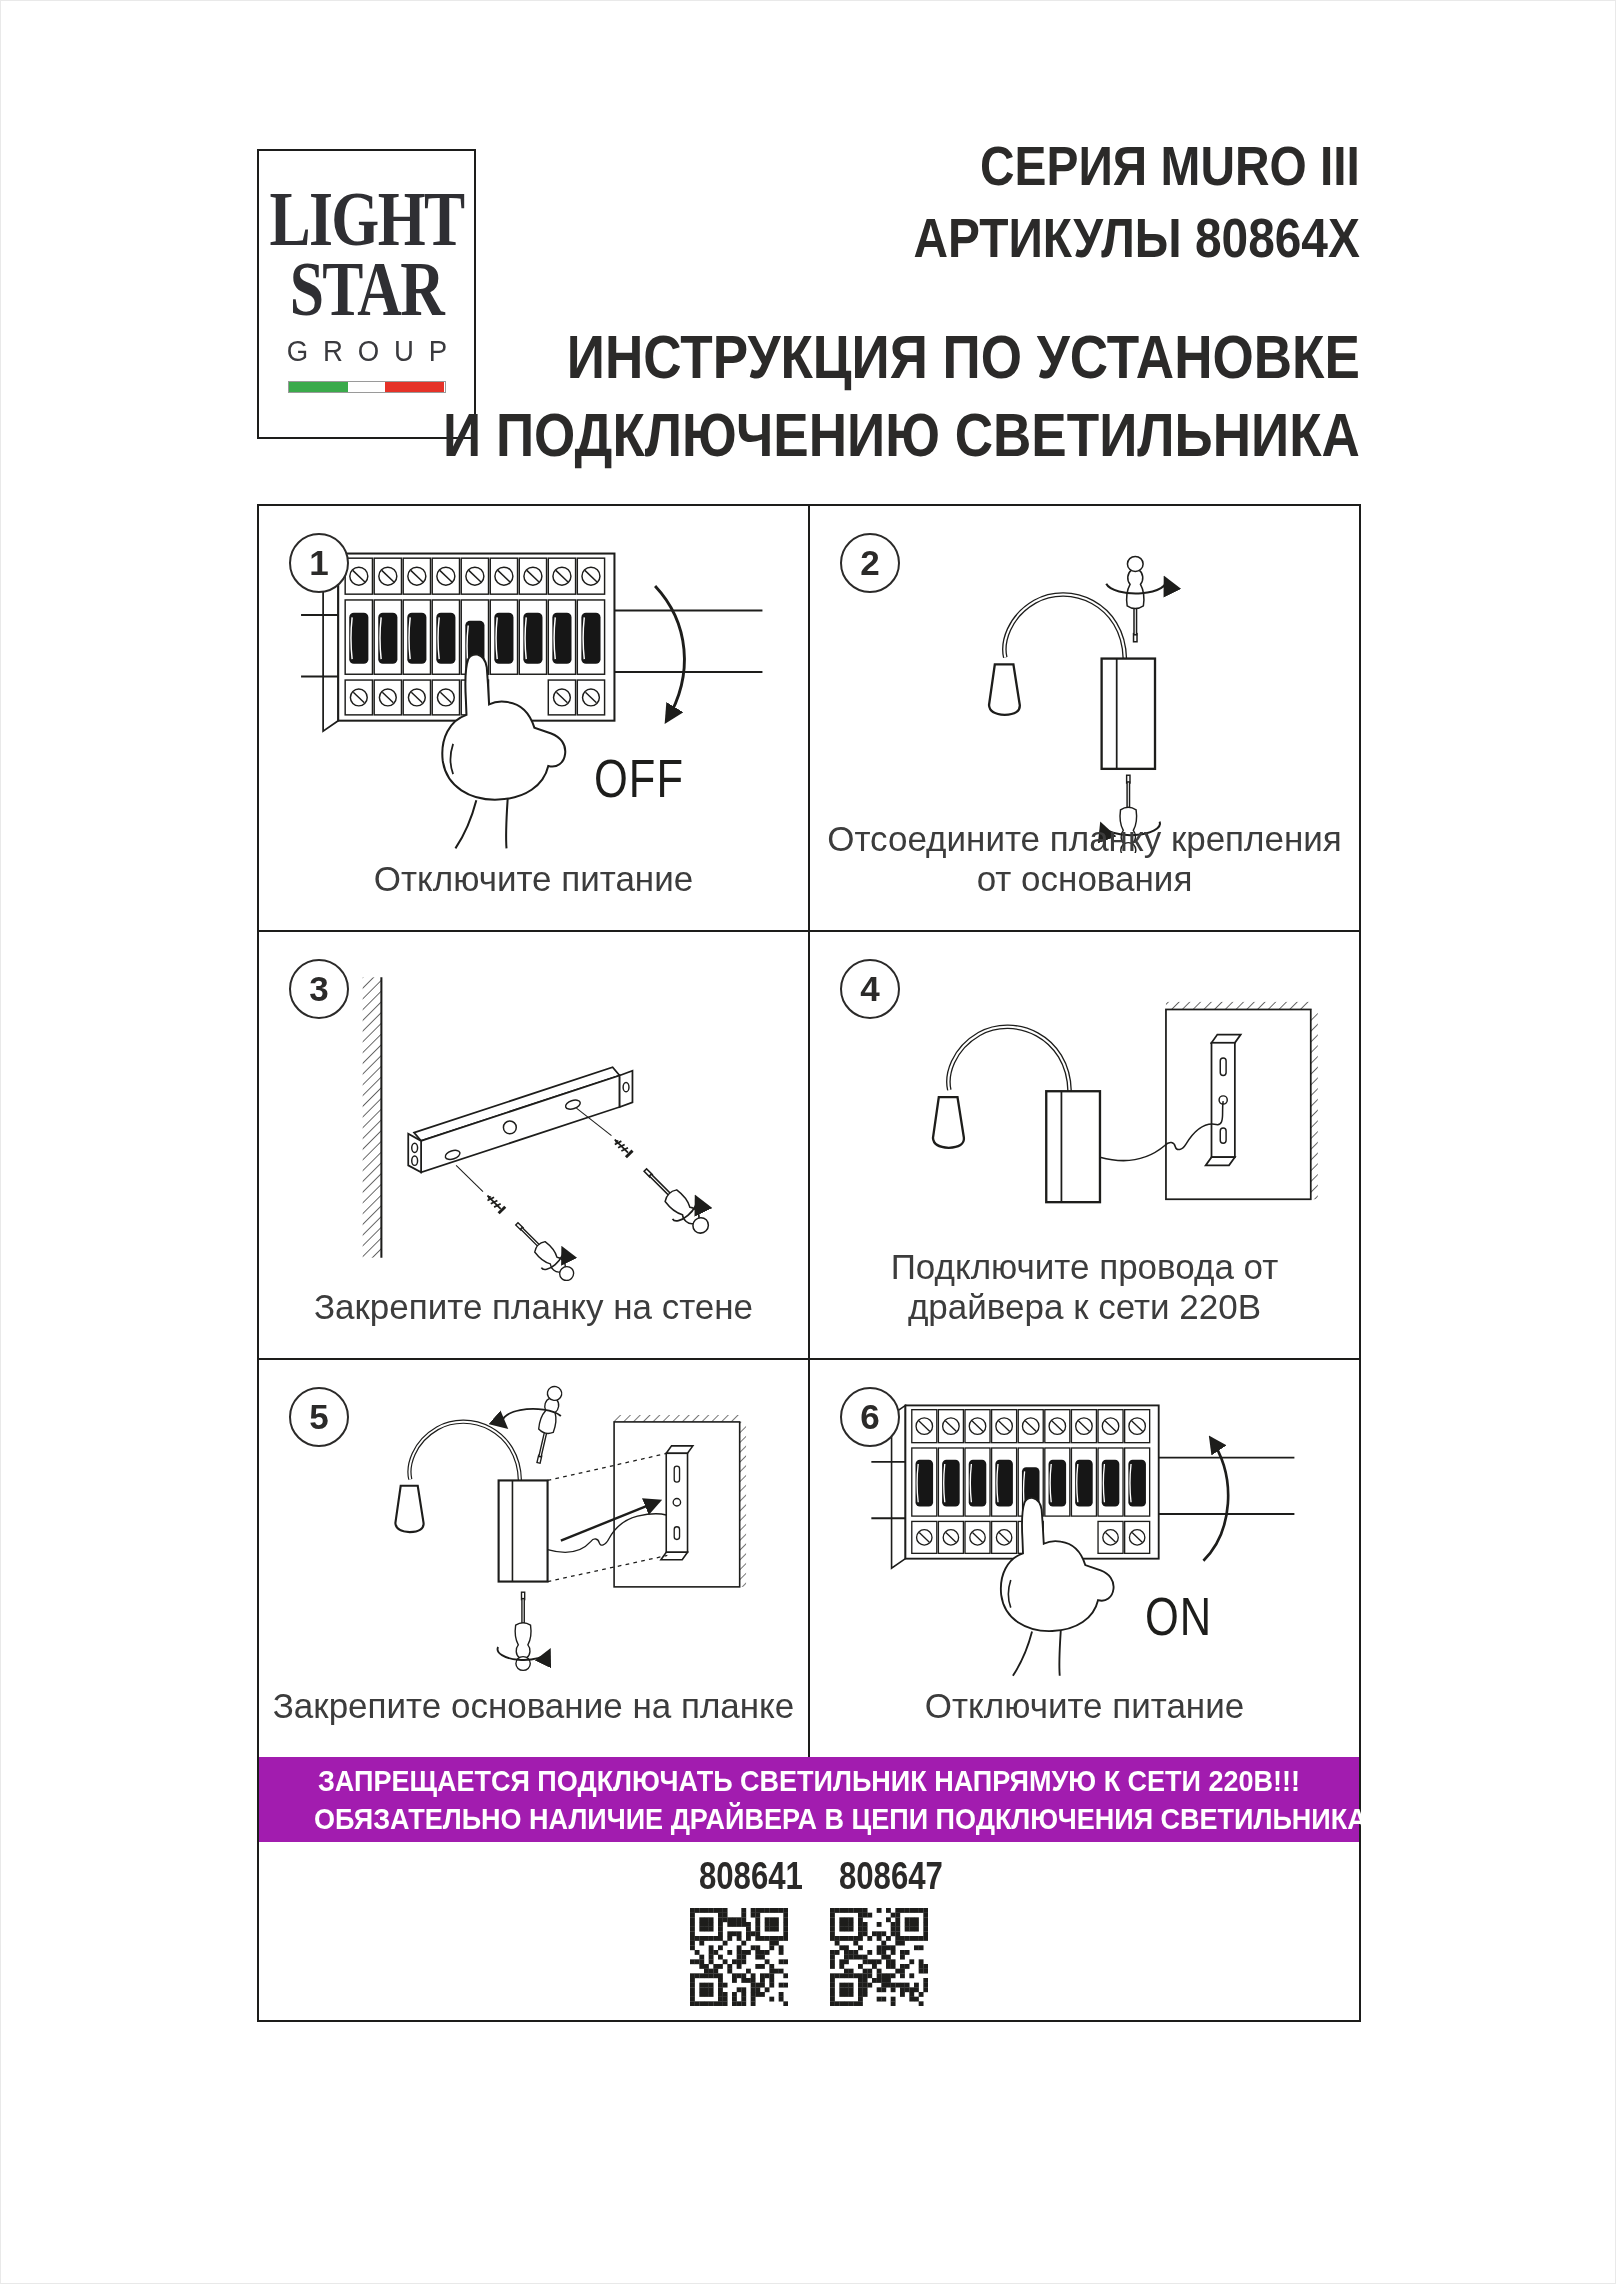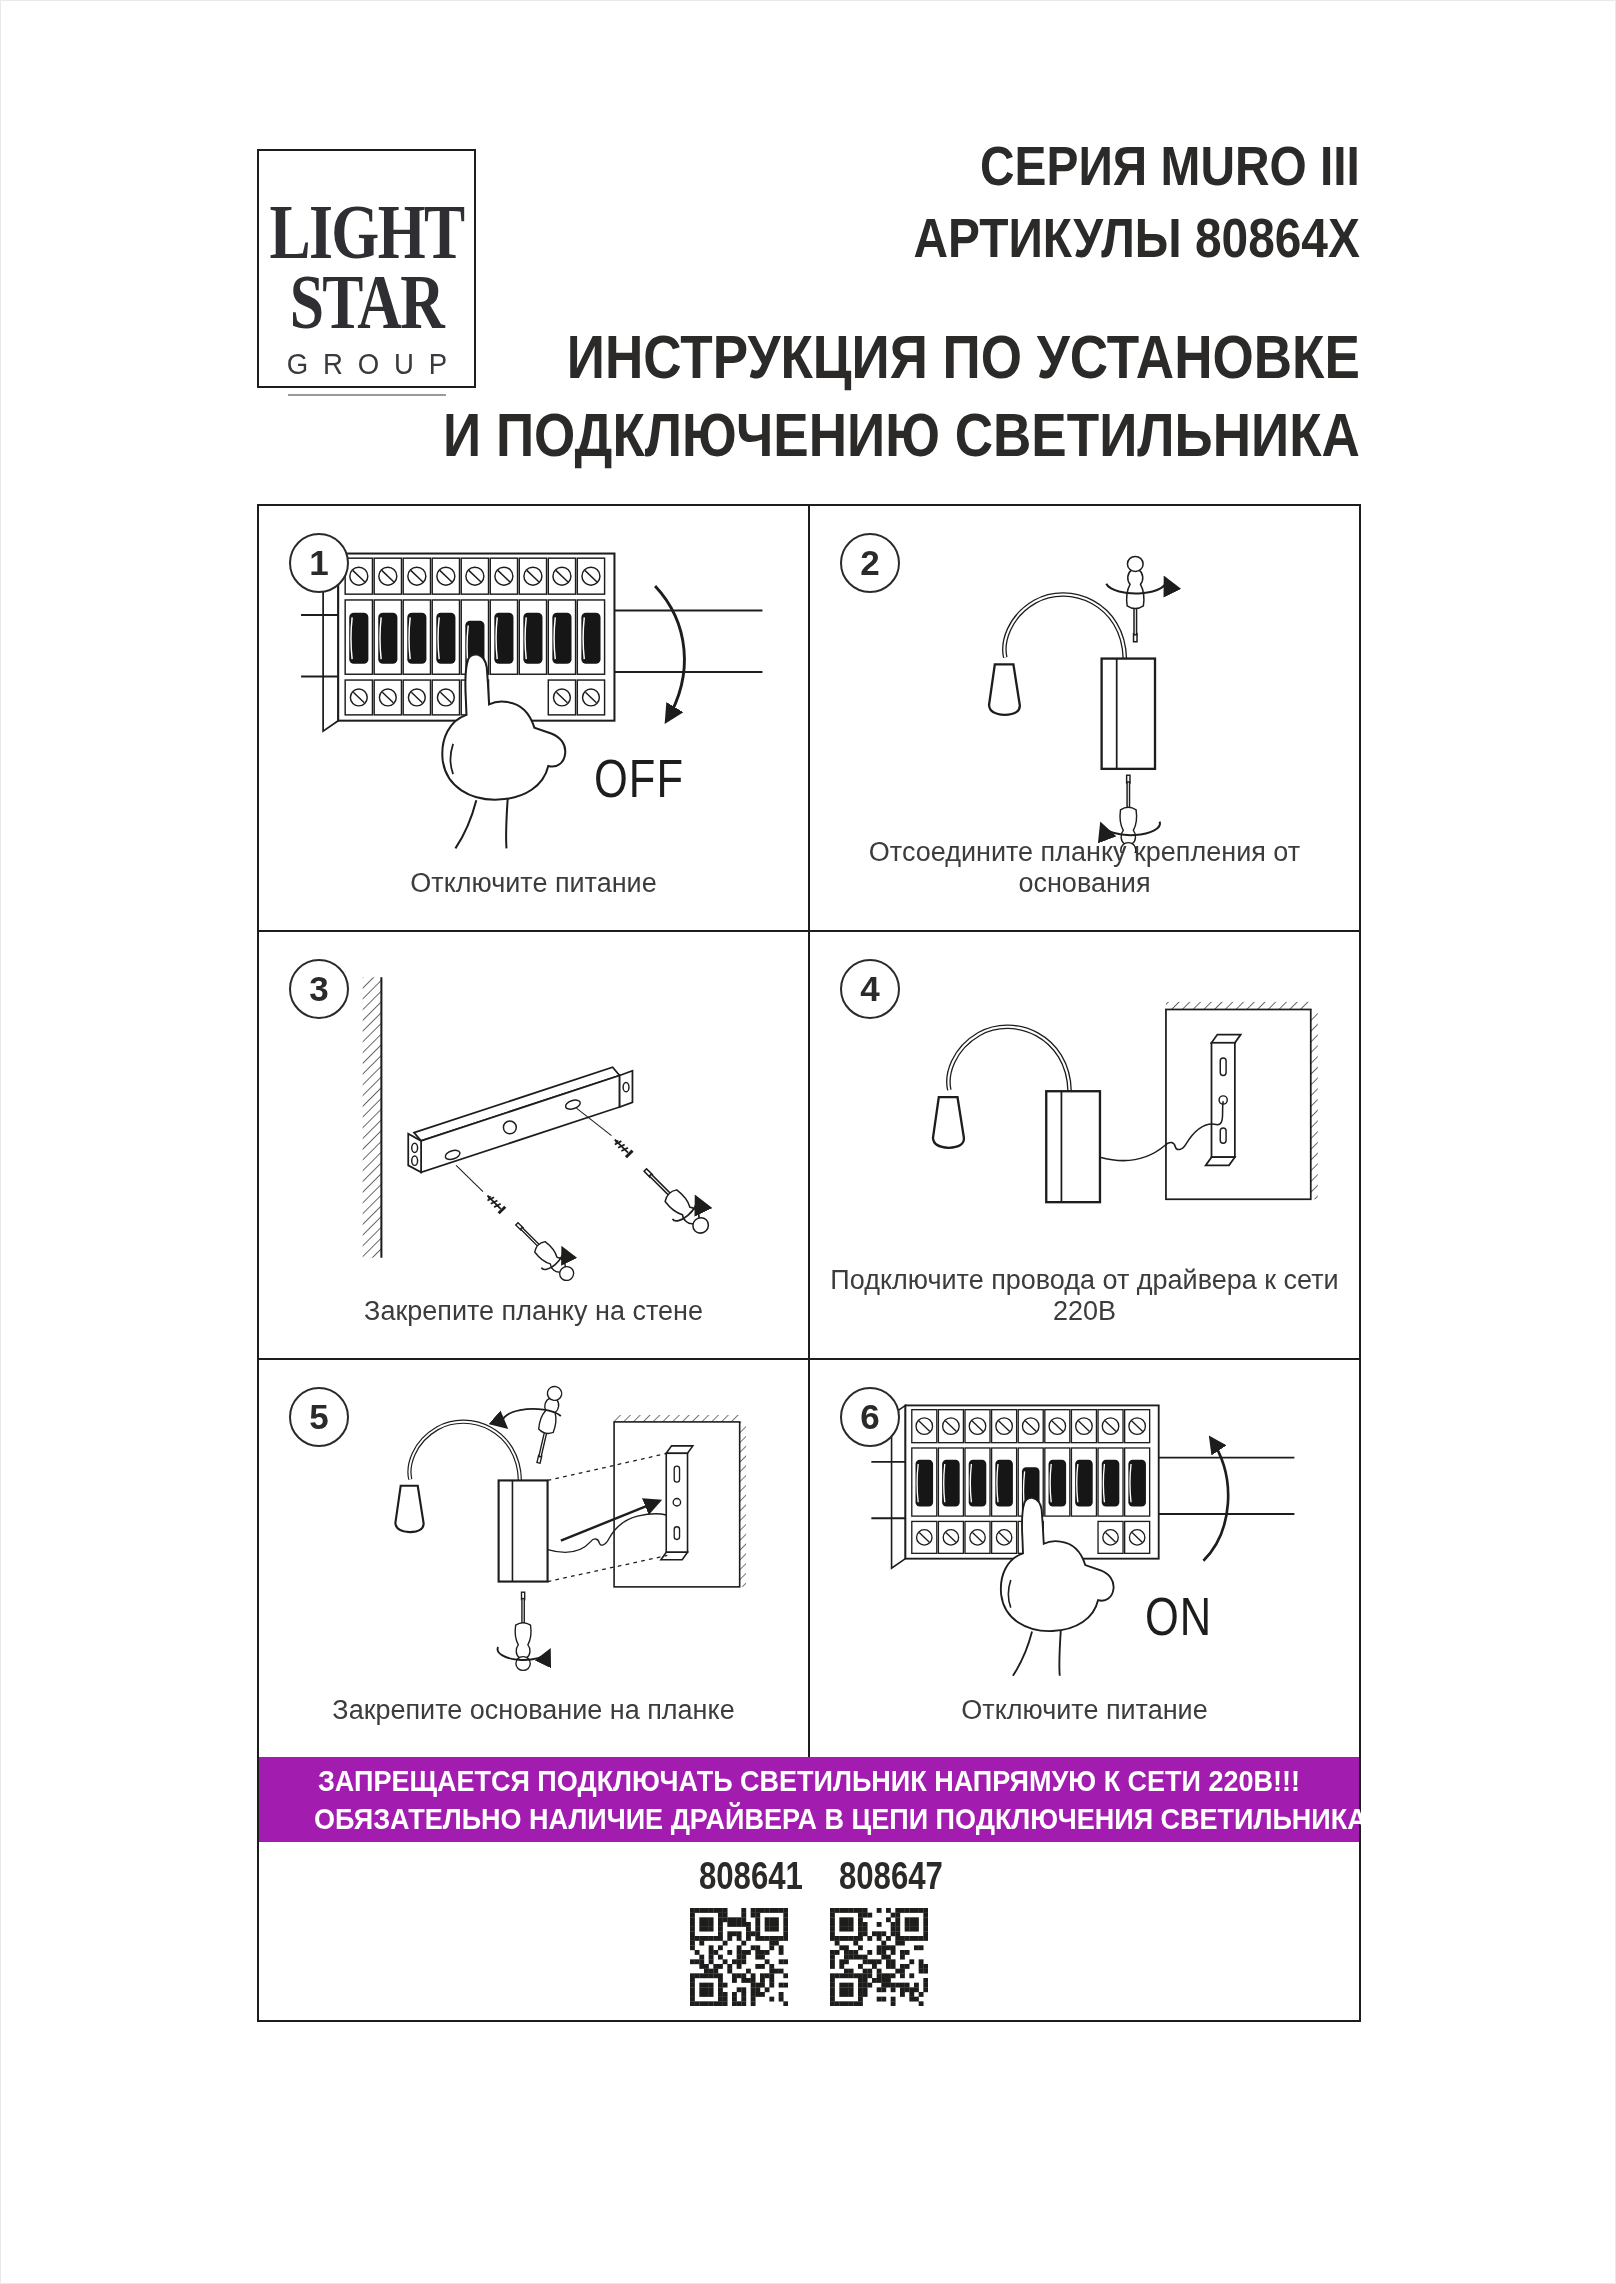--- a/index.html
+++ b/index.html
@@ -1,23 +1,23 @@
 <!DOCTYPE html>
 <html style="font-size:10.4px"><head>
 <meta charset="utf-8">
 <style>
   html,body{margin:0;padding:0;background:#fff;}
   .page{position:relative;width:1616px;height:2284px;background:#ffffff;
         font-family:"Liberation Sans",sans-serif;box-sizing:border-box;
         border:1.3px solid #e9e9e9;overflow:hidden;color:#2b2a29;}
 
   
-  .logo-box{position:absolute;left:256px;top:148px;width:219px;height:239px;
+  .logo-box{position:absolute;left:256px;top:148px;width:219px;height:290px;
             border:2px solid #1d1d1b;box-sizing:border-box;background:#fff;
-            display:flex;flex-direction:column;align-items:center;padding-top:46px;}
+            display:flex;flex-direction:column;align-items:center;padding-top:33px;}
   .logo-word{font-family:"Liberation Serif",serif;font-weight:700;font-size:79px;
              line-height:0.88;letter-spacing:-2px;color:#2f2f33;
              transform:scaleX(0.78);transform-origin:center;}
   .logo-group{margin-top:11.7px;font-size:29px;font-weight:400;color:#3a3a3e;
               letter-spacing:15.6px;padding-left:15.6px;transform:scaleX(0.95);}
   .logo-flag{margin-top:13px;width:156px;height:9.8px;display:flex;
              border:1.3px solid #9a9a9a;box-sizing:content-box;}
   .logo-flag span{display:block;height:100%;}
   .lf-g{width:38%;} .lf-w{width:24%;} .lf-r{width:38%;}
 
@@ -32,21 +32,21 @@
   .sheet{position:absolute;left:256px;top:503px;width:1104px;height:1518px;
          border:2.6px solid #1d1d1b;box-sizing:border-box;background:#fff;}
   .row{display:flex;box-sizing:border-box;border-bottom:2px solid #1d1d1b;}
   .row-1{height:426px;} .row-2{height:428px;} .row-3{height:397px;border-bottom:none;}
   .cell{flex:1;position:relative;box-sizing:border-box;}
   .cell-l{border-right:2px solid #1d1d1b;}
   .badge{position:absolute;left:30px;top:27px;width:56px;height:56px;border:2px solid #2b2a29;
          border-radius:50%;display:flex;align-items:center;justify-content:center;
          font-size:35px;font-weight:600;color:#2b2a29;background:#fff;z-index:2;}
   .caption{position:absolute;left:0;right:0;bottom:31px;text-align:center;
-           font-size:27px;color:#3c3c3c;font-weight:400;}
+           font-size:35px;color:#3c3c3c;font-weight:400;}
   .illus{position:absolute;left:14.3px;right:14.3px;top:22px;bottom:77px;}
   .illus svg{width:100%;height:100%;}
   .state{position:absolute;left:61%;top:57%;font-size:53px;font-weight:400;color:#1d1d1b;
          transform:scaleX(0.82);transform-origin:left center;letter-spacing:1.3px;}
 
   
   .warning{height:85px;background:#a21caf;display:flex;flex-direction:column;
            justify-content:center;text-align:center;}
   .warn-line{color:#ffffff;font-weight:700;font-size:30px;line-height:38px;
              transform:scaleX(0.9);transform-origin:center;white-space:nowrap;}

